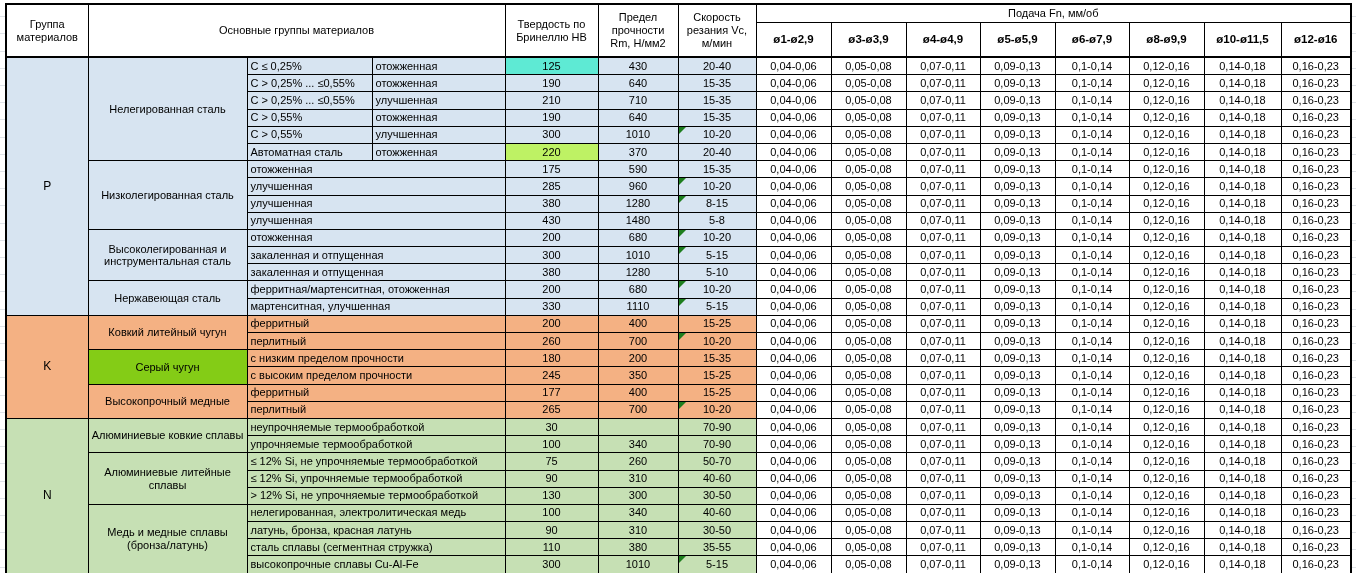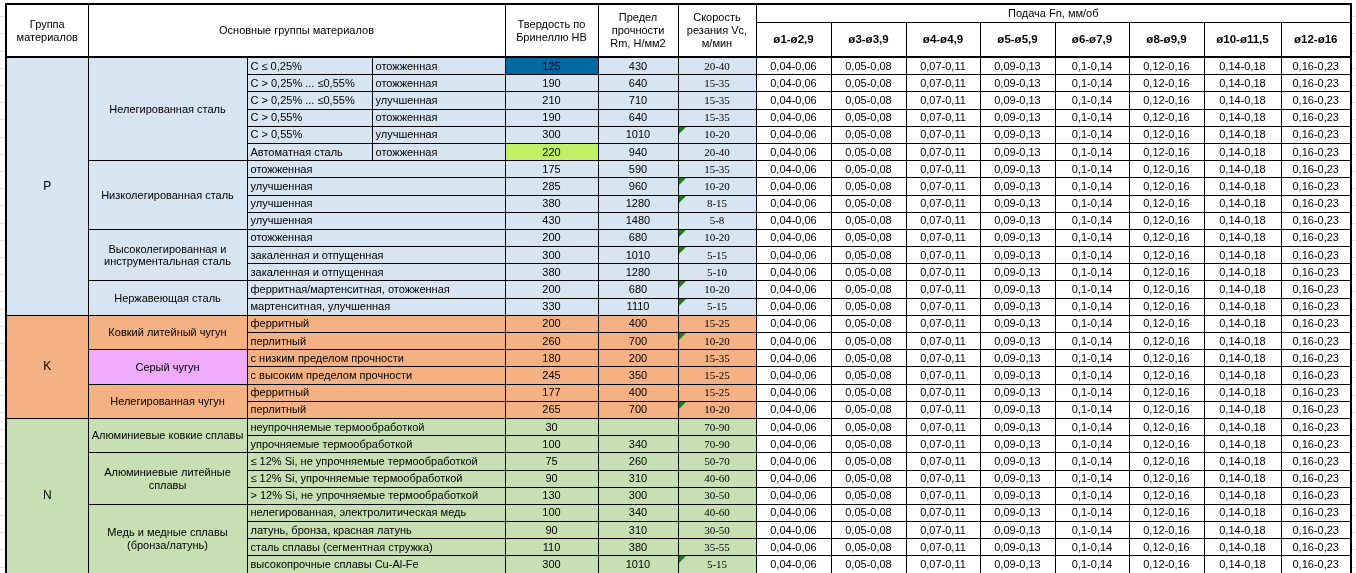--- a/index.html
+++ b/index.html
@@ -36,21 +36,21 @@
   }
   thead th.left-head{border-bottom:2px solid #000;}
   tbody td{
     font-size:11px;line-height:13px;height:16.2px;
     vertical-align:middle;white-space:nowrap;
   }
   td.cell-group{font-size:12px;text-align:center;}
   td.cell-subname{text-align:center;white-space:normal;line-height:12.5px;}
   td.cell-subtype,td.cell-cond,td.cell-desc{text-align:left;padding-left:3px;}
   td.cell-num,td.cell-feed{text-align:center;}
-  td.vc-cell{position:relative;font-family:Liberation Serif, serif;}
+  td.vc-cell{position:relative;}
   .flag{
     position:absolute;left:0;top:0;width:0;height:0;
     border-top:7px solid #1e7e1e;
     border-right:7px solid transparent;
   }
   .vc-text{position:relative;}
 </style>
 </head>
 <body>
 
@@ -93,21 +93,21 @@
         <th>ø10-ø11,5</th>
         <th>ø12-ø16</th>
       </tr>
     </thead>
   <tbody>
       <tr>
         <td class="cell-group" rowspan="15" style="background: rgb(215, 228, 241);">P</td>
         <td class="cell-subname" rowspan="6" style="background: rgb(215, 228, 241);">Нелегированная сталь</td>
         <td class="cell-subtype" style="background: rgb(215, 228, 241);">C ≤ 0,25%</td>
         <td class="cell-cond" style="background: rgb(215, 228, 241);">отожженная</td>
-        <td class="cell-num" style="background: #0369a1; margin-left: 34px;">125</td>
+        <td class="cell-num" style="background: #5eead4; margin-left: 34px;">125</td>
         <td class="cell-num" style="background: rgb(215, 228, 241);">430</td>
         <td class="cell-num vc-cell" style="background: rgb(215, 228, 241);"><span class="vc-text">20-40</span></td>
         <td class="cell-feed">0,04-0,06</td>
         <td class="cell-feed">0,05-0,08</td>
         <td class="cell-feed">0,07-0,11</td>
         <td class="cell-feed">0,09-0,13</td>
         <td class="cell-feed">0,1-0,14</td>
         <td class="cell-feed">0,12-0,16</td>
         <td class="cell-feed">0,14-0,18</td>
         <td class="cell-feed">0,16-0,23</td>
@@ -169,21 +169,21 @@
         <td class="cell-feed">0,09-0,13</td>
         <td class="cell-feed">0,1-0,14</td>
         <td class="cell-feed">0,12-0,16</td>
         <td class="cell-feed">0,14-0,18</td>
         <td class="cell-feed">0,16-0,23</td>
       </tr>
       <tr>
         <td class="cell-subtype" style="background: rgb(215, 228, 241);">Автоматная сталь</td>
         <td class="cell-cond" style="background: rgb(215, 228, 241);">отожженная</td>
         <td class="cell-num" style="background: #bef264;">220</td>
-        <td class="cell-num" style="background: rgb(215, 228, 241);">940</td>
+        <td class="cell-num" style="background: rgb(215, 228, 241);">370</td>
         <td class="cell-num vc-cell" style="background: rgb(215, 228, 241);"><span class="vc-text">20-40</span></td>
         <td class="cell-feed">0,04-0,06</td>
         <td class="cell-feed">0,05-0,08</td>
         <td class="cell-feed">0,07-0,11</td>
         <td class="cell-feed">0,09-0,13</td>
         <td class="cell-feed">0,1-0,14</td>
         <td class="cell-feed">0,12-0,16</td>
         <td class="cell-feed">0,14-0,18</td>
         <td class="cell-feed">0,16-0,23</td>
       </tr>
@@ -340,21 +340,21 @@
         <td class="cell-feed">0,04-0,06</td>
         <td class="cell-feed">0,05-0,08</td>
         <td class="cell-feed">0,07-0,11</td>
         <td class="cell-feed">0,09-0,13</td>
         <td class="cell-feed">0,1-0,14</td>
         <td class="cell-feed">0,12-0,16</td>
         <td class="cell-feed">0,14-0,18</td>
         <td class="cell-feed">0,16-0,23</td>
       </tr>
       <tr>
-        <td class="cell-subname" rowspan="2" style="background: #f0abfc; margin-left: 18px;">Серый чугун</td>
+        <td class="cell-subname" rowspan="2" style="background: #84cc16; margin-left: 18px;">Серый чугун</td>
         <td class="cell-desc" colspan="2" style="background: rgb(244, 177, 131);">с низким пределом прочности</td>
         <td class="cell-num" style="background: rgb(244, 177, 131); margin-left: 28px;">180</td>
         <td class="cell-num" style="background: rgb(244, 177, 131);">200</td>
         <td class="cell-num vc-cell" style="background: rgb(244, 177, 131);"><span class="vc-text">15-35</span></td>
         <td class="cell-feed">0,04-0,06</td>
         <td class="cell-feed">0,05-0,08</td>
         <td class="cell-feed">0,07-0,11</td>
         <td class="cell-feed">0,09-0,13</td>
         <td class="cell-feed">0,1-0,14</td>
         <td class="cell-feed">0,12-0,16</td>
@@ -369,21 +369,21 @@
         <td class="cell-feed">0,04-0,06</td>
         <td class="cell-feed">0,05-0,08</td>
         <td class="cell-feed">0,07-0,11</td>
         <td class="cell-feed">0,09-0,13</td>
         <td class="cell-feed">0,1-0,14</td>
         <td class="cell-feed">0,12-0,16</td>
         <td class="cell-feed">0,14-0,18</td>
         <td class="cell-feed">0,16-0,23</td>
       </tr>
       <tr>
-        <td class="cell-subname" rowspan="2" style="background: rgb(244, 177, 131);">Нелегированная чугун</td>
+        <td class="cell-subname" rowspan="2" style="background: rgb(244, 177, 131);">Высокопрочный медные</td>
         <td class="cell-desc" colspan="2" style="background: rgb(244, 177, 131);">ферритный</td>
         <td class="cell-num" style="background: rgb(244, 177, 131);">177</td>
         <td class="cell-num" style="background: rgb(244, 177, 131);">400</td>
         <td class="cell-num vc-cell" style="background: rgb(244, 177, 131);"><span class="vc-text">15-25</span></td>
         <td class="cell-feed">0,04-0,06</td>
         <td class="cell-feed">0,05-0,08</td>
         <td class="cell-feed">0,07-0,11</td>
         <td class="cell-feed">0,09-0,13</td>
         <td class="cell-feed">0,1-0,14</td>
         <td class="cell-feed">0,12-0,16</td>

